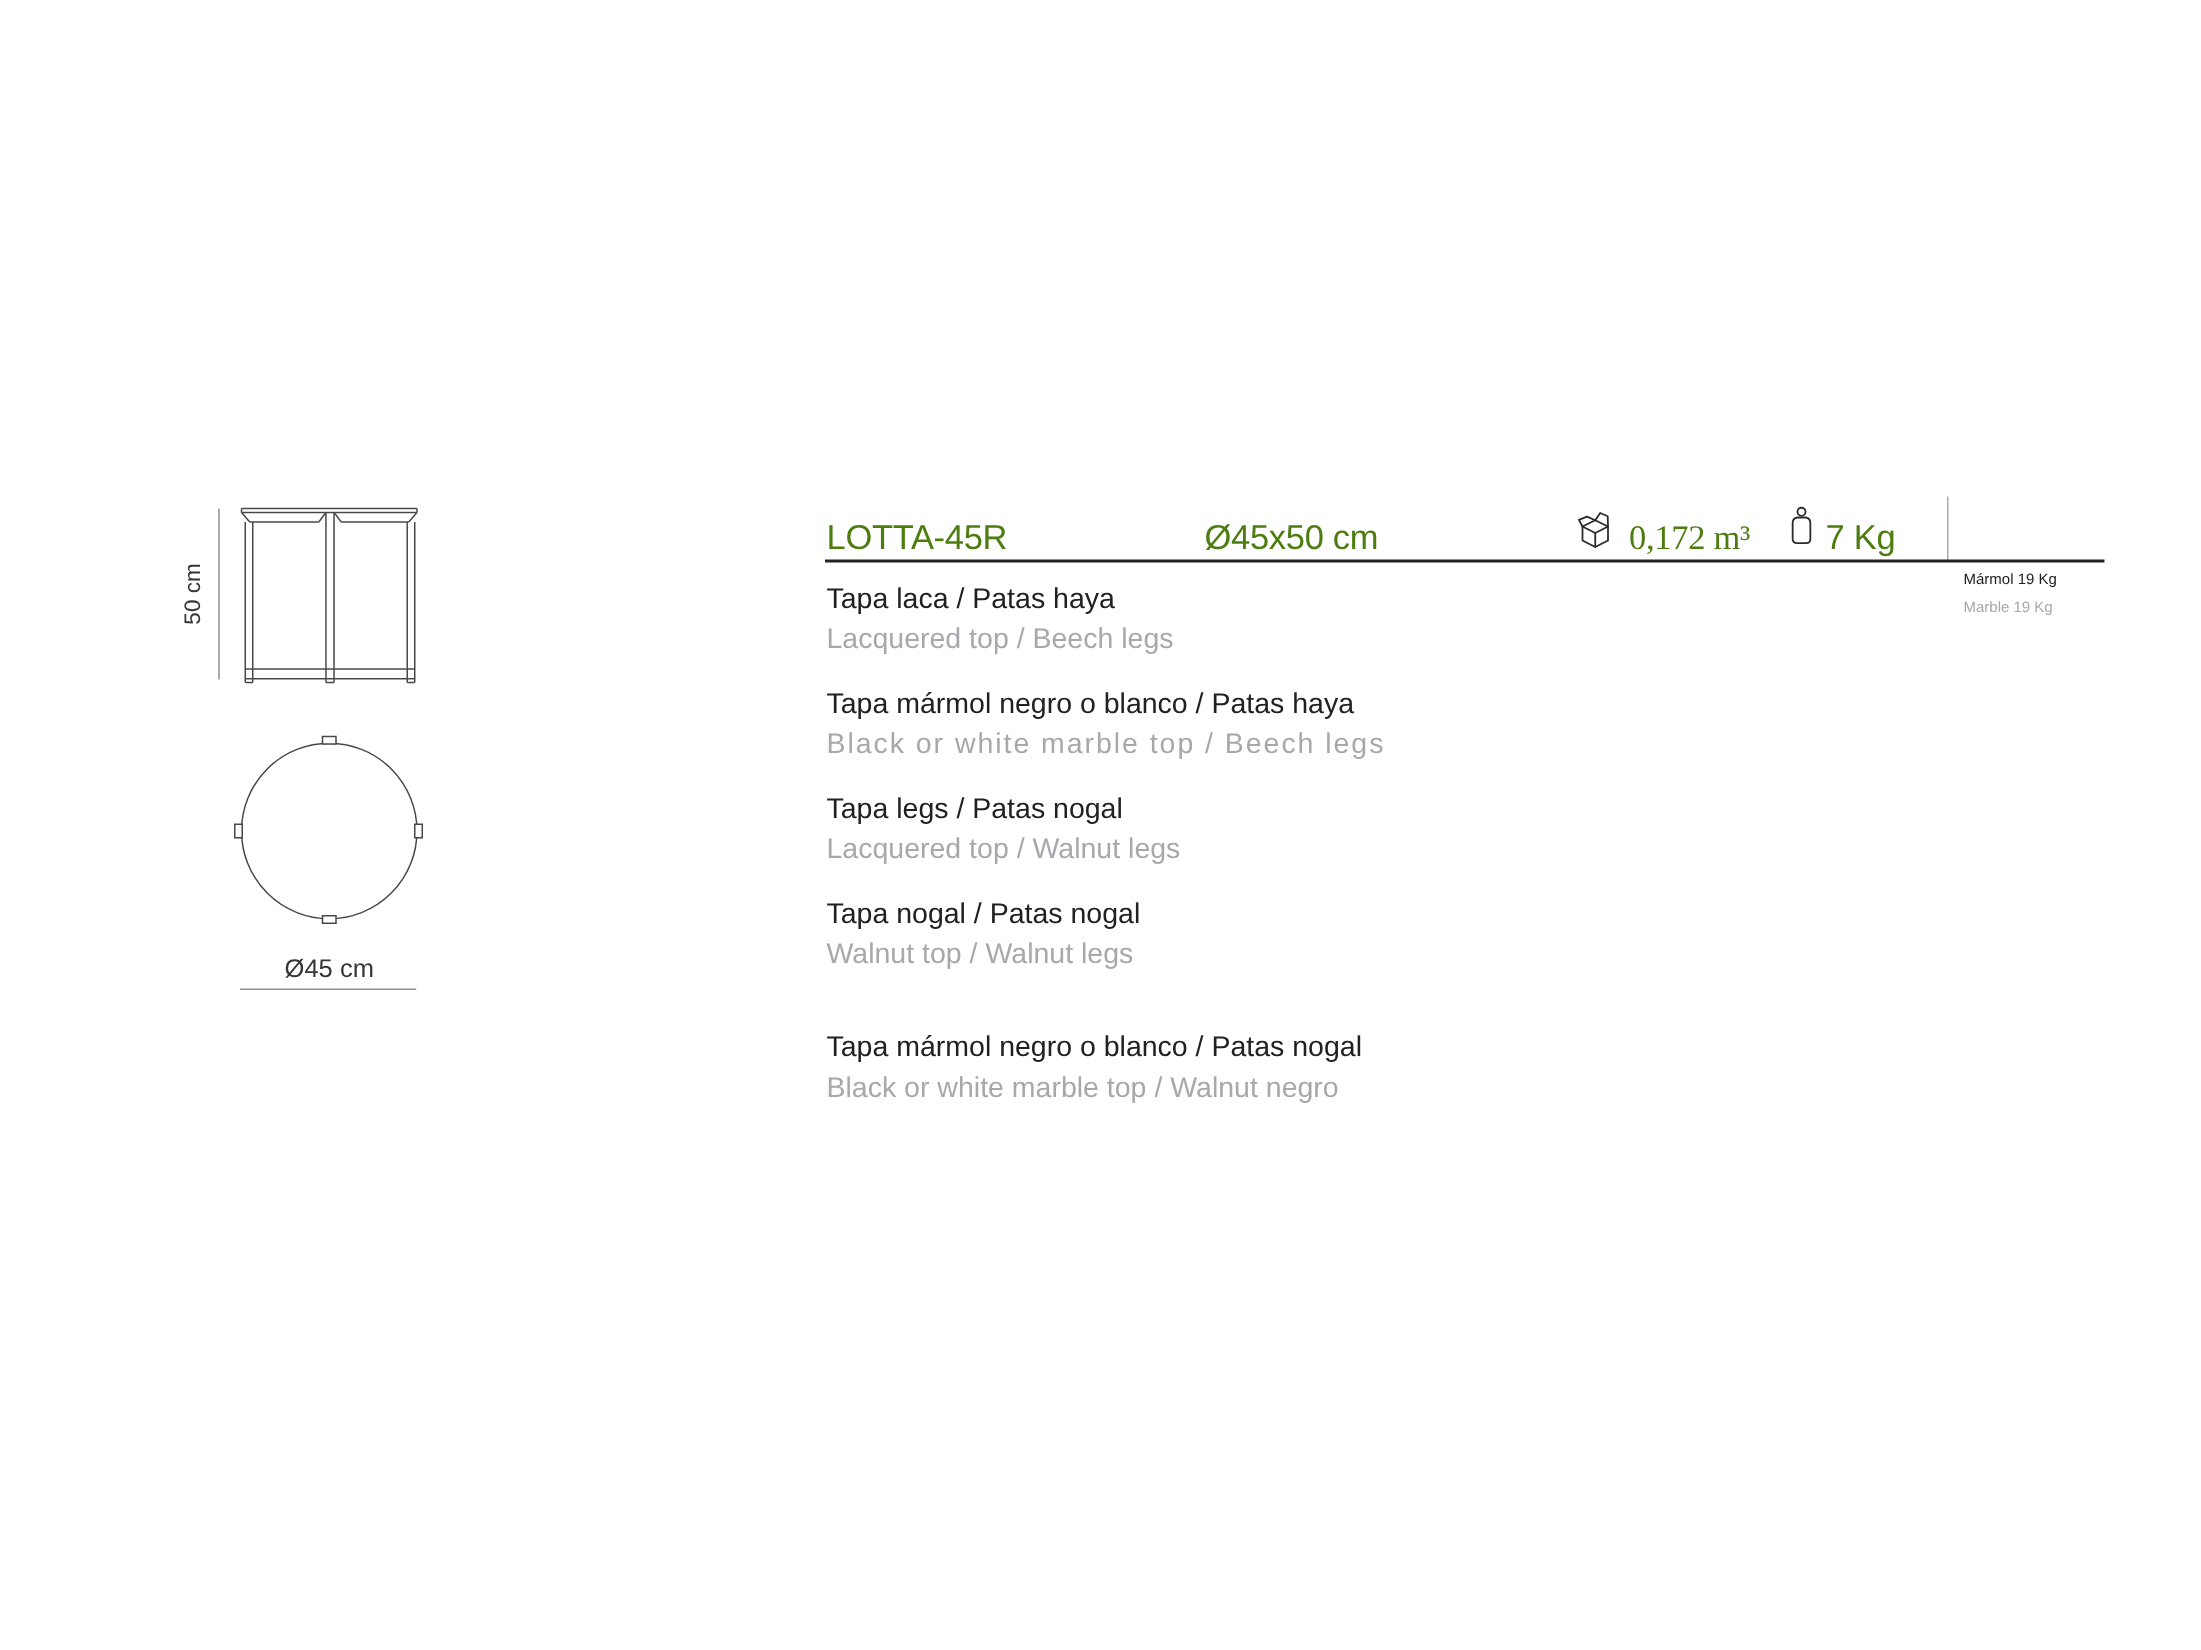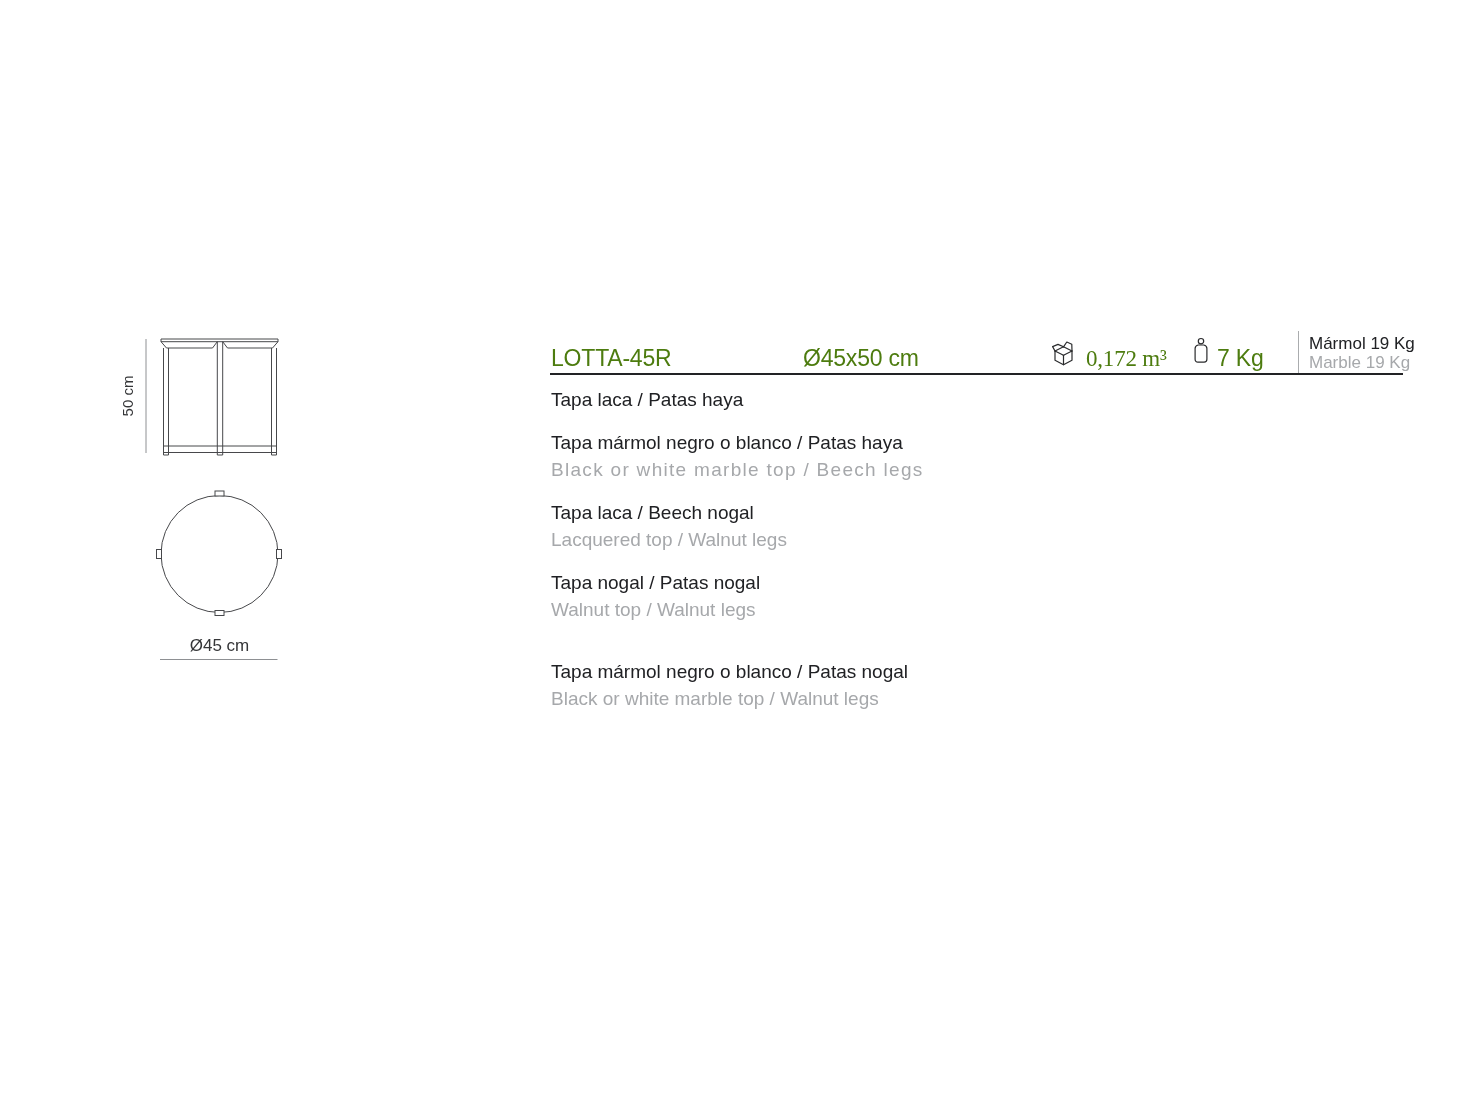--- a/index.html
+++ b/index.html
@@ -32,23 +32,24 @@
   #weight-icon    { left: 1193px; top: 337px; }
   #weight-value   { left: 1217px; top: 346px; }
 
   #header-divider {
     left: 1298px; top: 331px;
     width: 1px; height: 43px;
     background: #aaacae;
   }
   .marble-line {
     left: 1309px;
-    font-size: 17px;
+    font-size: 10px;
     line-height: 19px;
     white-space: nowrap;
+    margin-top: 43px;
   }
   #marble-weight-es { top: 334px; color: #202124; }
   #marble-weight-en { top: 353px; color: #a6a8ab; }
 
   #header-rule {
     left: 550px; top: 373px;
     width: 853px; height: 2px;
     background: #222325;
   }
 
@@ -159,36 +160,37 @@
 
   <span id="marble-weight-es" class="abs marble-line">Mármol 19 Kg</span>
   <span id="marble-weight-en" class="abs marble-line">Marble 19 Kg</span>
 
   <div id="header-rule" class="abs"></div>
 
   <div id="options-list" class="abs">
 
     <div class="option">
       <div class="option-es">Tapa laca / Patas haya</div>
+      <div class="option-en">Lacquered top / Beech legs</div>
     </div>
 
     <div class="option">
       <div class="option-es">Tapa mármol negro o blanco / Patas haya</div>
       <div class="option-en">Black or white marble top / Beech legs</div>
     </div>
 
     <div class="option">
-      <div class="option-es">Tapa laca / Beech nogal</div>
+      <div class="option-es">Tapa legs / Patas nogal</div>
       <div class="option-en">Lacquered top / Walnut legs</div>
     </div>
 
     <div class="option">
       <div class="option-es">Tapa nogal / Patas nogal</div>
       <div class="option-en">Walnut top / Walnut legs</div>
     </div>
 
     <div class="option">
       <div class="option-es">Tapa mármol negro o blanco / Patas nogal</div>
-      <div class="option-en">Black or white marble top / Walnut legs</div>
+      <div class="option-en">Black or white marble top / Walnut negro</div>
     </div>
 
   </div>
 </div>
 
 </body></html>

